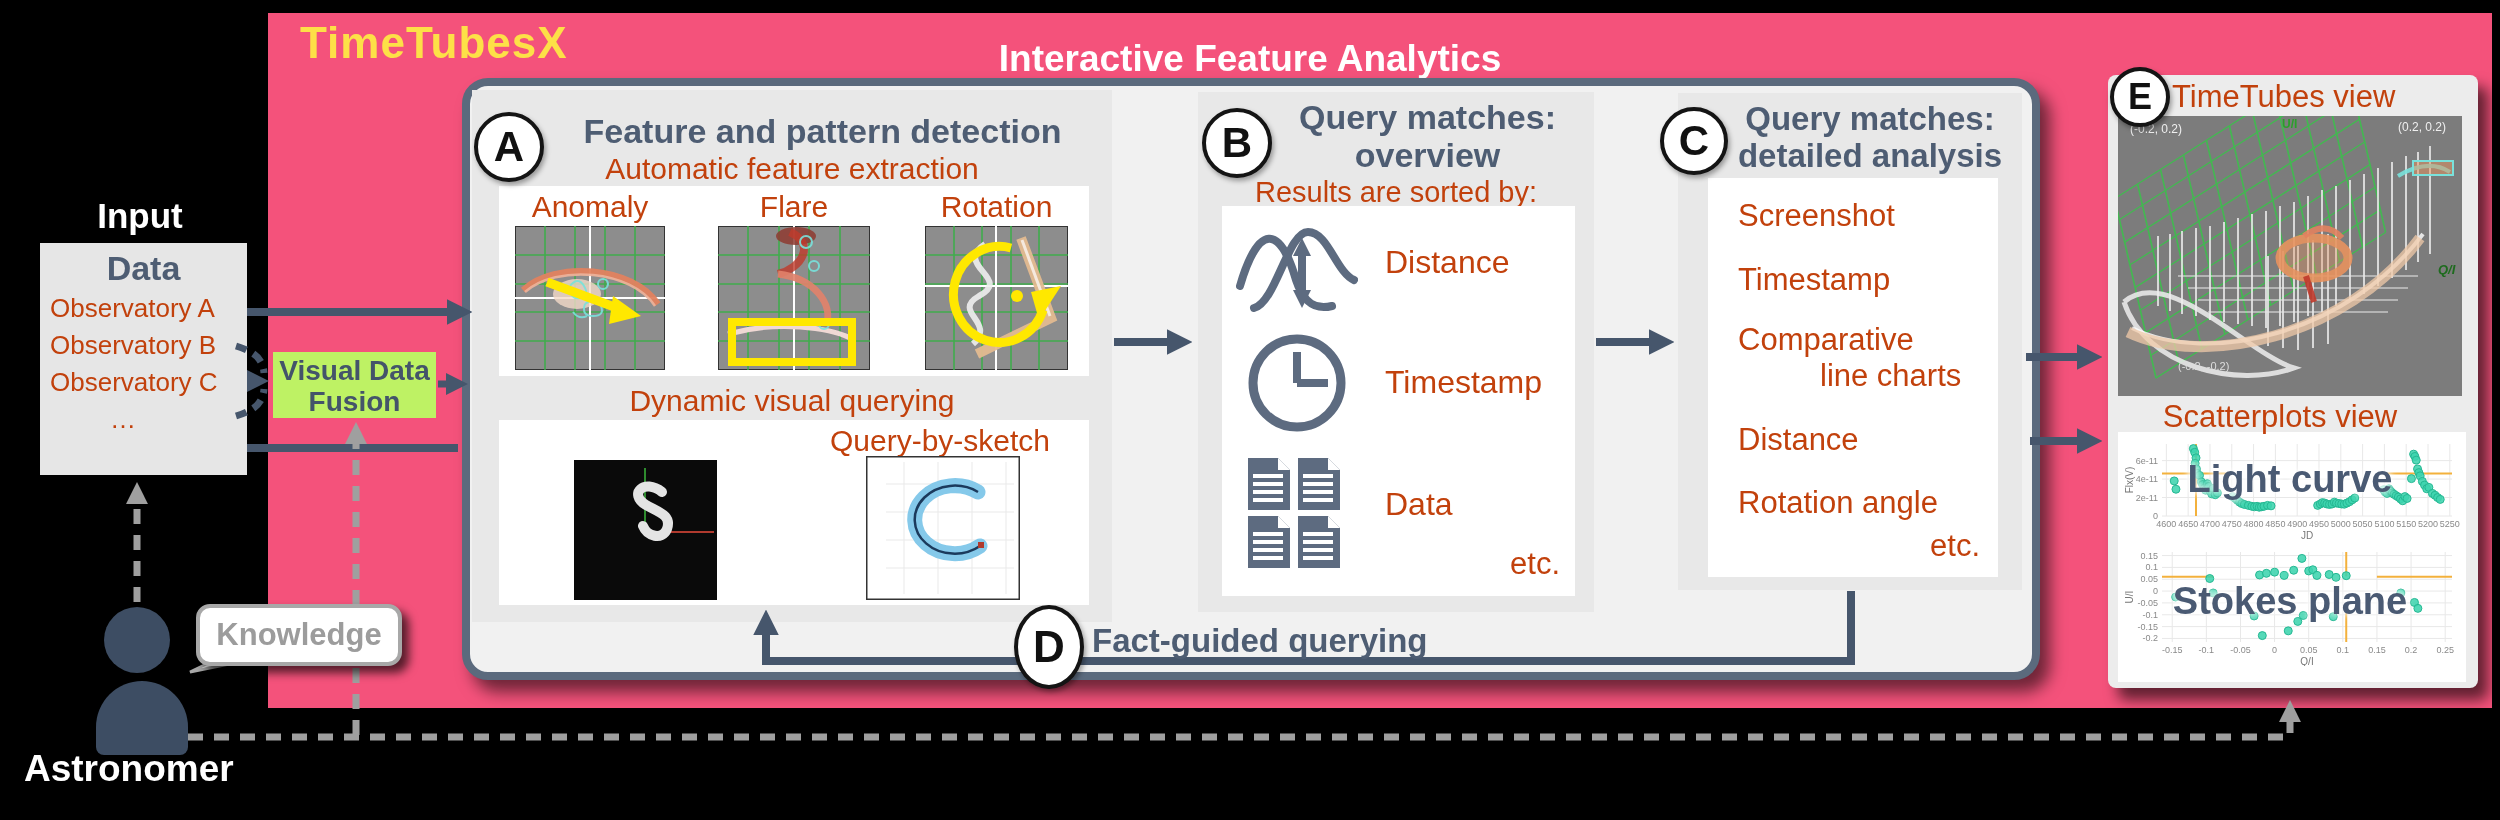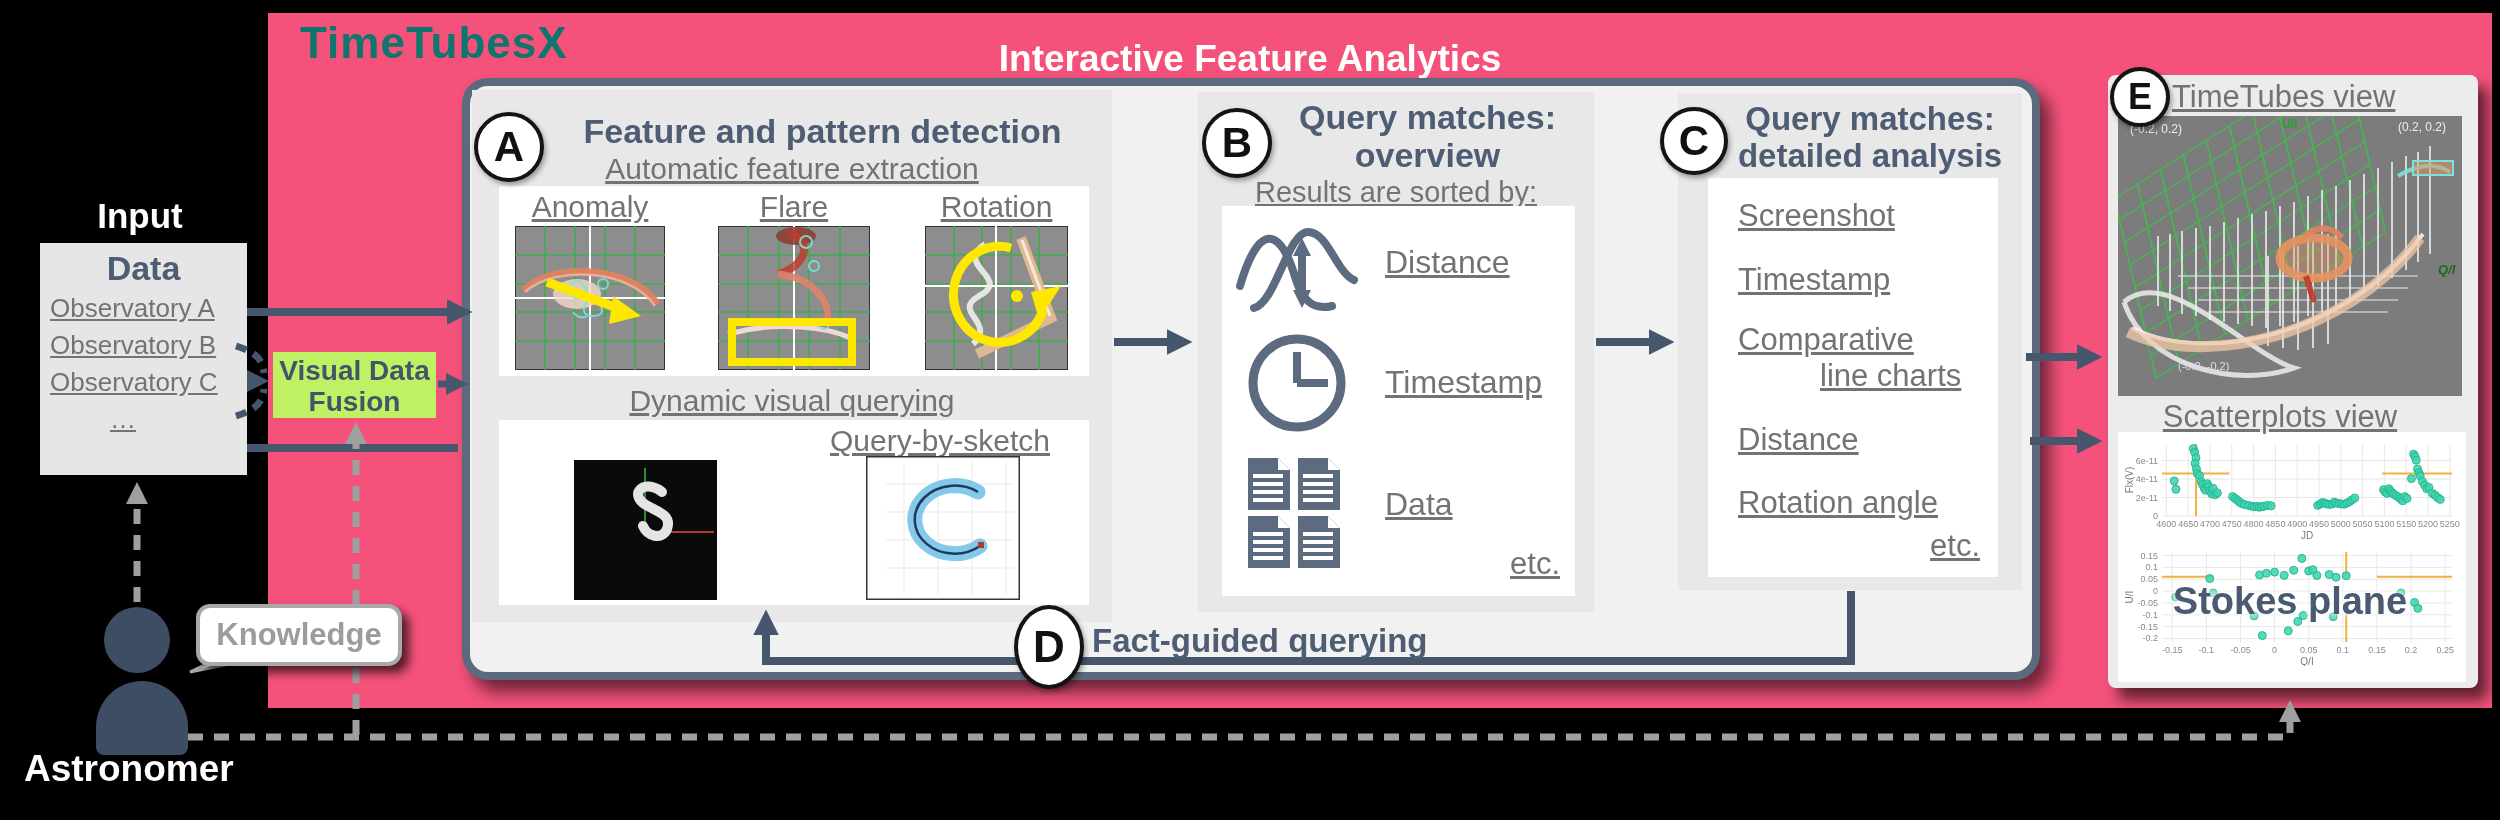--- a/index.html
+++ b/index.html
@@ -2,40 +2,40 @@
 <html><head>
 <meta charset="utf-8">
 <style>
   html,body{margin:0;padding:0;background:#000;}
   body{font-family:"Liberation Sans",sans-serif;}
   #stage{position:relative;width:2500px;height:820px;background:#000;overflow:hidden;}
   .abs{position:absolute;}
   .center{text-align:center;}
   .blue{color:#ffffff;font-weight:bold;}
   .slate{color:#4e5d73;font-weight:bold;}
-  .blk{color:#737373;text-decoration:underline;}
+  .blk{color:#c2410c;}
   .panel-white{background:#fff;}
   .secbox{background:#e8e8e8;}
   .badge{background:#fff;border:4px solid #141414;border-radius:50%;display:flex;align-items:center;justify-content:center;font-weight:bold;color:#111;box-shadow:2px 3px 5px rgba(0,0,0,.35);}
   .thumb{display:block;}
   #big-container{background:#f1f1f1;border:8px solid #5b6a7d;border-radius:26px;box-shadow:10px 12px 16px rgba(0,0,0,.55);box-sizing:border-box;}
   #e-panel{background:#ececec;border-radius:8px;box-shadow:10px 12px 14px rgba(0,0,0,.6);}
   #knowledge-bubble{background:#fff;border:4px solid #a8a8a8;border-radius:14px;box-shadow:7px 7px 10px rgba(0,0,0,.65);display:flex;align-items:center;justify-content:center;z-index:35;}
   #wires{position:absolute;left:0;top:0;z-index:30;pointer-events:none;}
   .overlay-chart-title{color:#4a5a73;font-weight:bold;text-shadow:0 0 6px #fff,0 0 10px #fff;z-index:20;}
   .chartbox{position:absolute;background:#fff;}
 </style>
 </head>
 <body>
 
 <div id="stage">
 
   <div class="abs" style="left:268px;top:13px;width:2224px;height:695px;background:#f4527b;"></div>
 
-  <div class="abs" style="left:300px;top:18px;font-size:44px;font-weight:bold;color:#0f766e;letter-spacing:1px;">TimeTubesX</div>
+  <div class="abs" style="left:300px;top:18px;font-size:44px;font-weight:bold;color:#fde047;letter-spacing:1px;">TimeTubesX</div>
 
   <div class="abs blue center" style="left:960px;top:38px;width:580px;font-size:37px;">Interactive Feature Analytics</div>
 
   <div class="abs blue center" style="left:60px;top:196px;width:160px;font-size:35px;">Input</div>
 
   <div class="abs" id="data-box" style="left:40px;top:243px;width:207px;height:232px;background:#e6e6e6;">
     <div class="center slate" style="font-size:34px;padding-top:6px;">Data</div>
     <div class="blk" style="font-size:26px;line-height:37px;padding-left:10px;padding-top:2px;">
       <div>Observatory A</div>
       <div>Observatory B</div>
@@ -426,20 +426,21 @@
         <circle cx="300.5263157894737" cy="49.07692307692307" r="4" fill="#3ed4ae" fill-opacity="0.88" stroke="#25b893" stroke-width="1"></circle>
         <circle cx="302.70676691729324" cy="52.76923076923077" r="4" fill="#3ed4ae" fill-opacity="0.88" stroke="#25b893" stroke-width="1"></circle>
         <circle cx="304.8872180451128" cy="51.38461538461539" r="4" fill="#3ed4ae" fill-opacity="0.88" stroke="#25b893" stroke-width="1"></circle>
         <circle cx="308.37593984962405" cy="57.38461538461538" r="4" fill="#3ed4ae" fill-opacity="0.88" stroke="#25b893" stroke-width="1"></circle>
         <circle cx="310.9924812030075" cy="59.230769230769226" r="4" fill="#3ed4ae" fill-opacity="0.88" stroke="#25b893" stroke-width="1"></circle>
         <circle cx="313.609022556391" cy="61.53846153846153" r="4" fill="#3ed4ae" fill-opacity="0.88" stroke="#25b893" stroke-width="1"></circle>
         <circle cx="316.22556390977445" cy="63.38461538461539" r="4" fill="#3ed4ae" fill-opacity="0.88" stroke="#25b893" stroke-width="1"></circle>
         <text x="183" y="103" font-size="10" fill="#777" text-anchor="middle">JD</text>
         <text x="9" y="44" font-size="10" fill="#777" text-anchor="middle" transform="rotate(-90 9 44)">Flx(V)</text>
       </svg></div>
+  <div class="abs center overlay-chart-title" style="left:2160px;top:458px;width:260px;font-size:38px;">Light curve</div>
 
   <div class="chartbox" style="left:2124px;top:546px;width:336px;height:120px;z-index:6;"><svg width="336" height="120">
         <line x1="48.235294117647065" x2="48.235294117647065" y1="6" y2="96" stroke="#e8e8e8" stroke-width="1"></line>
         <text x="48.235294117647065" y="107" font-size="9" fill="#8a8a8a" text-anchor="middle">-0.15</text>
         <line x1="82.35294117647058" x2="82.35294117647058" y1="6" y2="96" stroke="#e8e8e8" stroke-width="1"></line>
         <text x="82.35294117647058" y="107" font-size="9" fill="#8a8a8a" text-anchor="middle">-0.1</text>
         <line x1="116.47058823529412" x2="116.47058823529412" y1="6" y2="96" stroke="#e8e8e8" stroke-width="1"></line>
         <text x="116.47058823529412" y="107" font-size="9" fill="#8a8a8a" text-anchor="middle">-0.05</text>
         <line x1="150.58823529411762" x2="150.58823529411762" y1="6" y2="96" stroke="#e8e8e8" stroke-width="1"></line>
         <text x="150.58823529411762" y="107" font-size="9" fill="#8a8a8a" text-anchor="middle">0</text>

